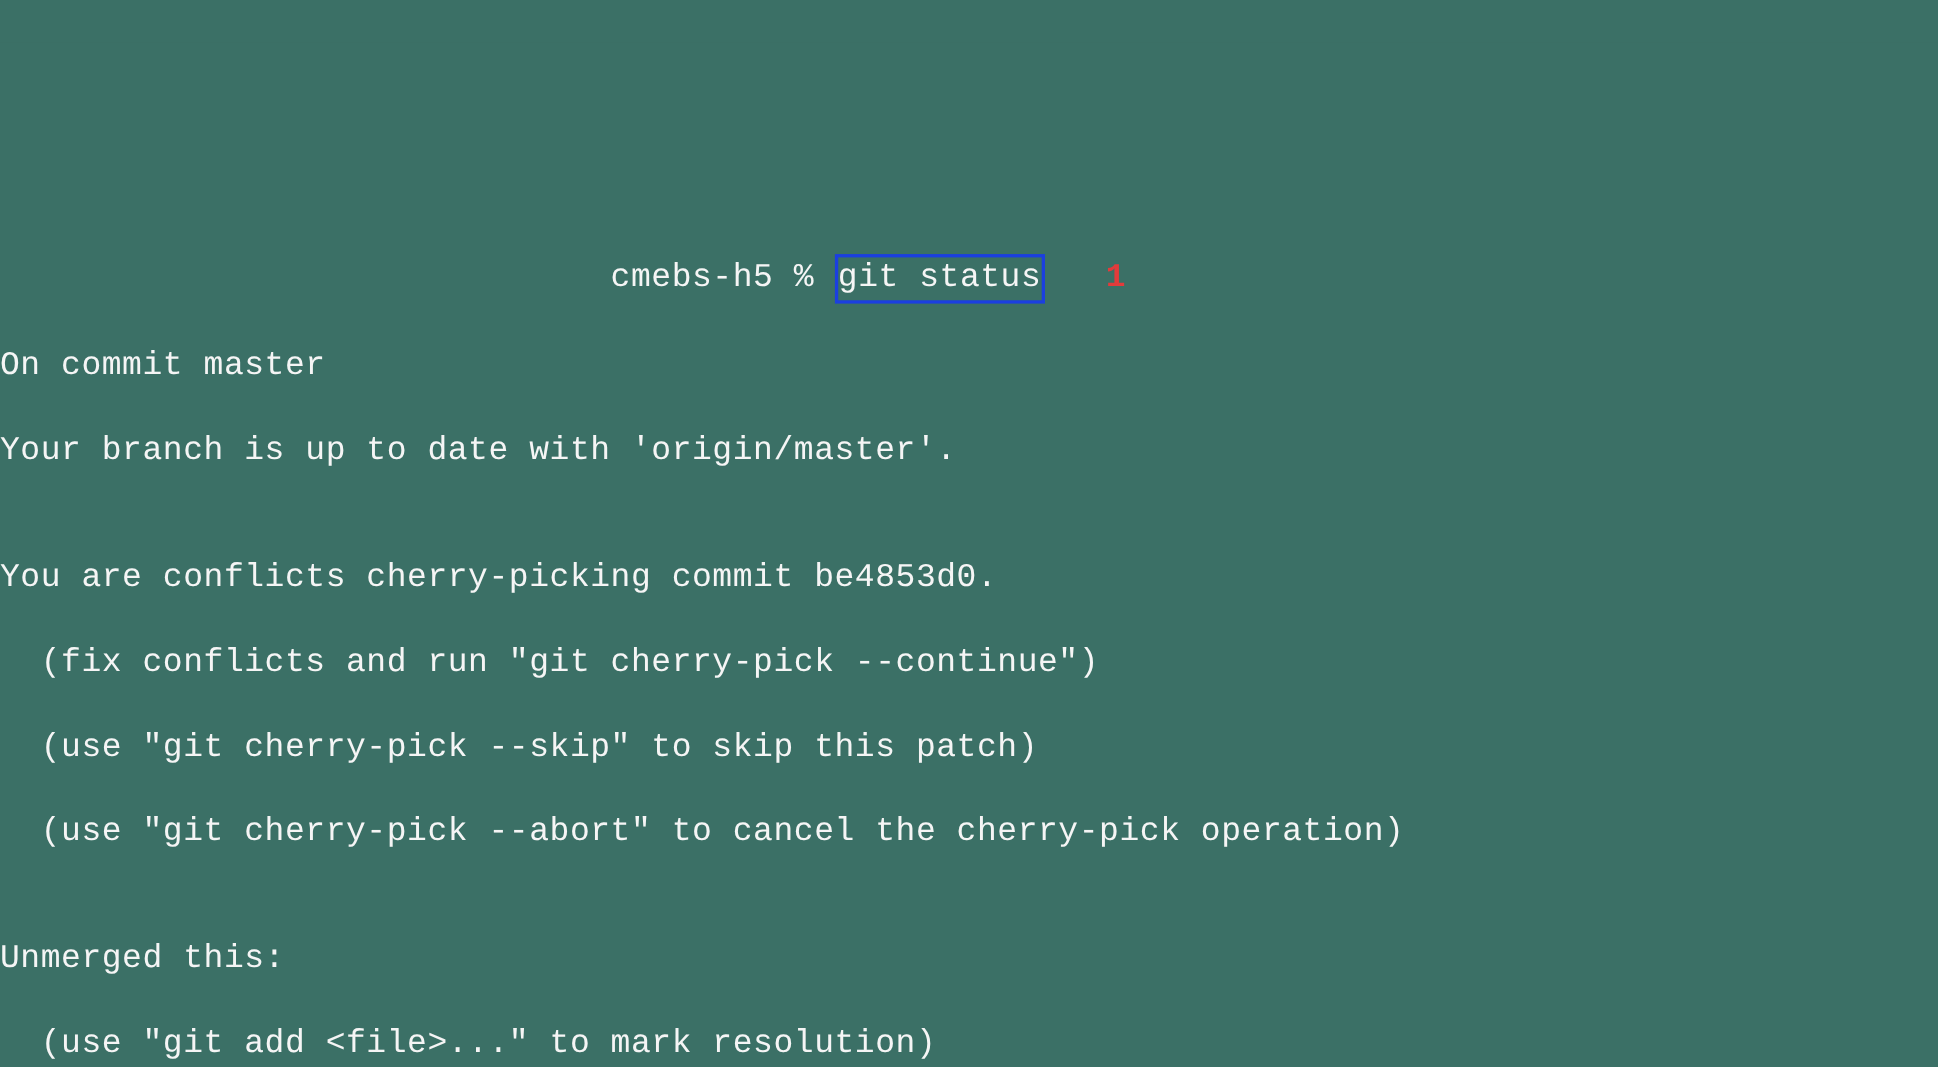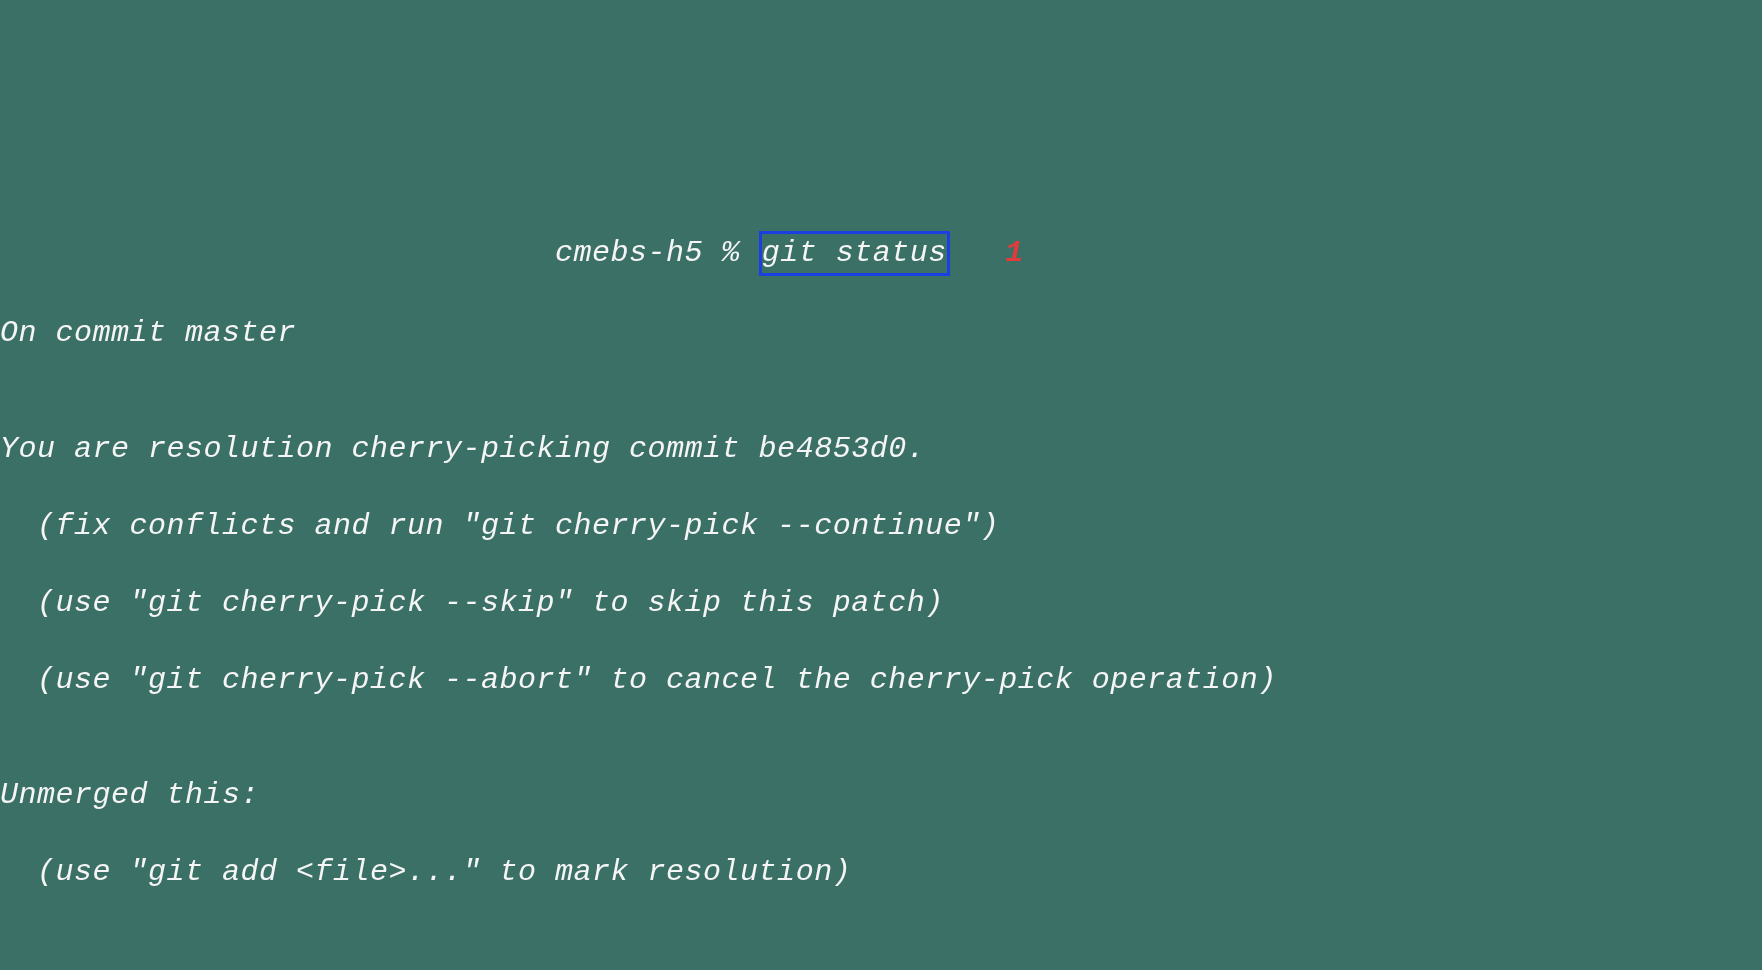--- a/index.html
+++ b/index.html
@@ -12,34 +12,35 @@
     line-height: 38.5px;
     color: #f5f5f5;
     overflow: hidden;
     white-space: pre;
     letter-spacing: 0.5px;
   }
   .terminal {
     padding: 0;
     position: relative;
   }
-  .line { white-space: pre; font-style: italic; }
+  .line { white-space: pre; }
   .box-blue { border: 3px solid #1b3fe0; display: inline-block; }
   .ann { color: #e23b3b; font-weight: bold; }
 </style>
 </head>
 <body>
 
 
 
 <div class="terminal">
 <div class="line"><span>                              cmebs-h5 % </span><span class="box-blue"><span>git status</span></span>   <span class="ann">1</span></div>
 <div class="line">On commit master</div>
+<div class="line">Your branch is up to date with 'origin/master'.</div>
 <div class="line"></div>
-<div class="line">You are resolution cherry-picking commit be4853d0.</div>
+<div class="line">You are conflicts cherry-picking commit be4853d0.</div>
 <div class="line">  (fix conflicts and run "git cherry-pick --continue")</div>
 <div class="line">  (use "git cherry-pick --skip" to skip this patch)</div>
 <div class="line">  (use "git cherry-pick --abort" to cancel the cherry-pick operation)</div>
 <div class="line"></div>
 <div class="line">Unmerged this:</div>
 <div class="line">  (use "git add &lt;file&gt;..." to mark resolution)</div>
 
 <div class="line"></div>
 
 

